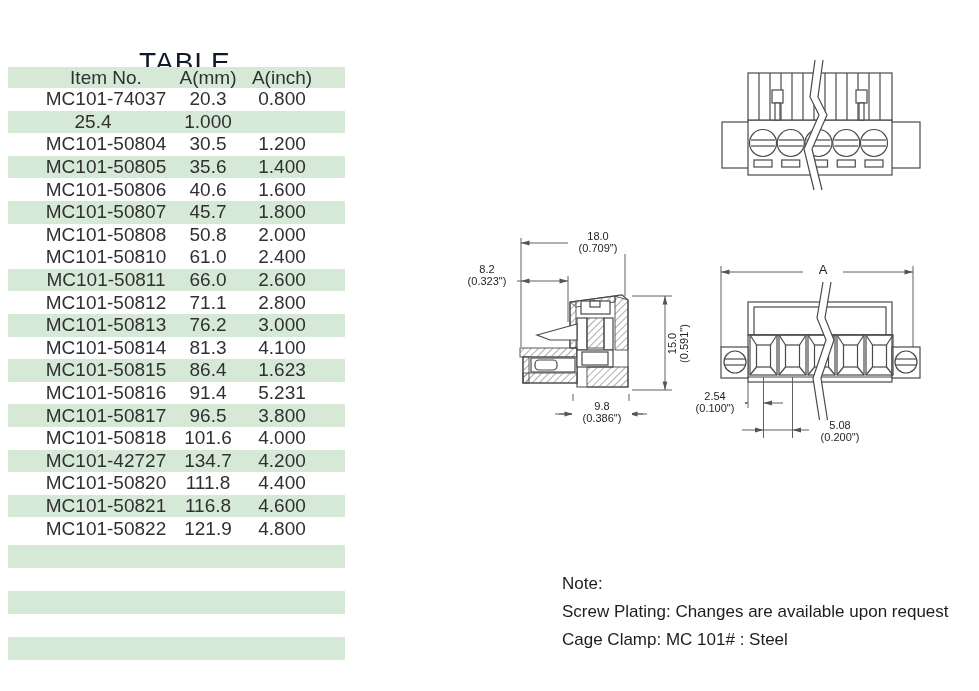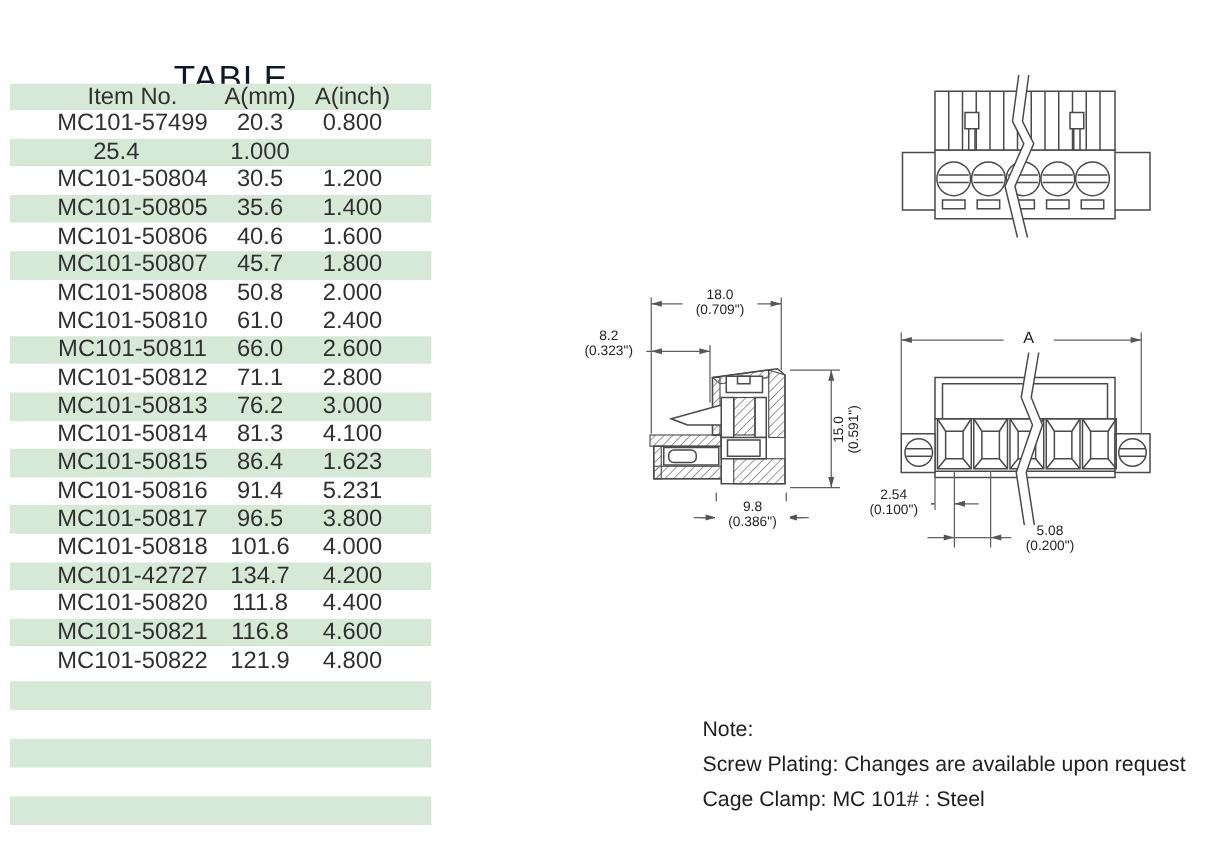--- a/index.html
+++ b/index.html
@@ -47,21 +47,21 @@
   <div class="title">TABLE</div>
 
   <div class="size-table">
     <div class="t-row t-head green">
       <div class="c1">Item No.</div>
       <div class="c2">A(mm)</div>
       <div class="c3">A(inch)</div>
     </div>
     <div>
         <div class="t-row">
-          <div class="c1">MC101-57499</div>
+          <div class="c1">MC101-74037</div>
           <div class="c2">20.3</div>
           <div class="c3">0.800</div>
         </div>
         <div class="t-row green">
           <div class="c2">25.4</div>
           <div class="c3">1.000</div>
         </div>
         <div class="t-row">
           <div class="c1">MC101-50804</div>
           <div class="c2">30.5</div>
@@ -332,21 +332,21 @@
       <line class="dim" x1="56" y1="174" x2="77.5" y2="174" marker-end="url(#arrF)"></line>
       <line class="dim" x1="128" y1="174" x2="106.5" y2="174" marker-end="url(#arrF)"></line>
     </g>
     <g>
       <polygon fill="#fff" points="137,26 131,62 140,84 127,122 135,174 143,174 135,122 148,84 139,62 145,26"></polygon>
       <polyline class="ln" points="137,26 131,62 140,84 127,122 135,174"></polyline>
       <polyline class="ln" points="145,26 139,62 148,84 135,122 143,174"></polyline>
     </g>
   </svg>
 
-  <div class="dlbl" style="left:546px;top:231px;width:58px">
+  <div class="dlbl" style="left:568px;top:231px;width:58px">
     <div>18.0</div>
     <div>(0.709")</div>
   </div>
   <div class="dlbl" style="left:457px;top:264px;width:58px">
     <div>8.2</div>
     <div>(0.323")</div>
   </div>
   <div class="dlbl rot" style="left:640px;top:332px;width:74px">
     <div>15.0</div>
     <div>(0.591")</div>

